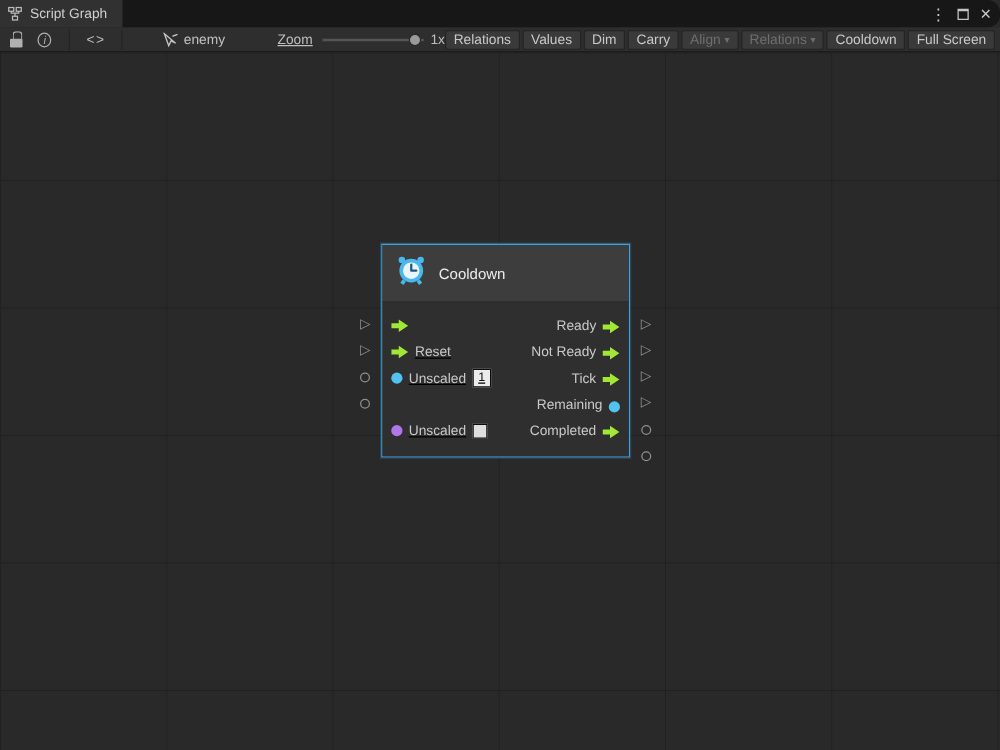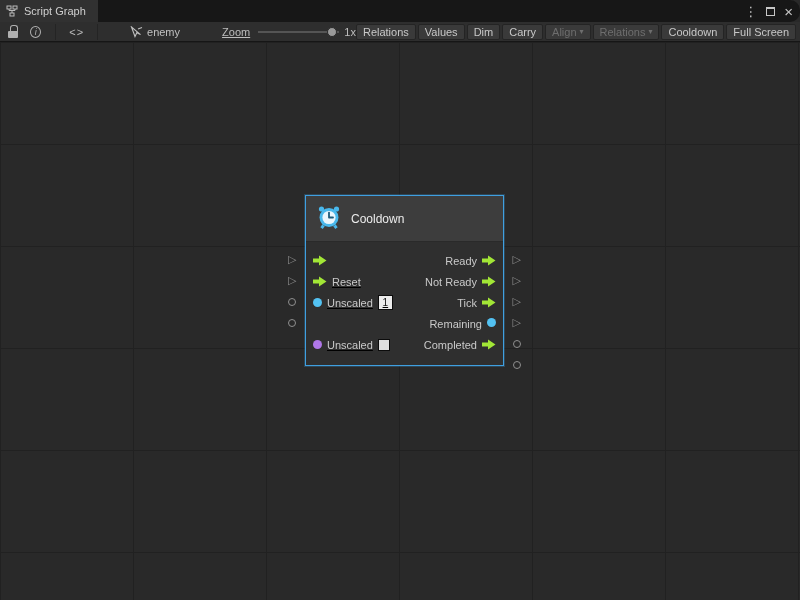--- a/index.html
+++ b/index.html
@@ -54,21 +54,21 @@
 
   
   .node { position:absolute; left:305px; top:153px; width:199px;
     border:1px solid #3f9fe0; box-shadow:0 0 0 1px rgba(63,159,224,.25); }
   .node-header { height:46px; background:#3d3d3d; display:flex; align-items:center;
     gap:9px; padding:0 10px; border-bottom:1px solid #2a2a2a; }
   .node-title { color:#ececec; font-size:12px; }
   .node-body { background:#2f2f2f; padding:8px 0 10px; }
   .prow { height:21px; display:flex; align-items:center; padding:0 7px; }
   .pleft { display:flex; align-items:center; gap:5px;text-decoration:underline; }
-  .pright { margin-left:auto; display:flex; align-items:flex-start; gap:5px; }
+  .pright { margin-left:auto; display:flex; align-items:flex-end; gap:5px; }
   .plabel { font-size:11px; color:#c9c9c9; }
   .dot { width:9px; height:9px; border-radius:50%; }
   .dot.blue { background:#53c2f2; }
   .dot.purple { background:#b077e8; }
   .flow-arrow { display:flex; align-items:center; }
   .mini-field { min-width:15px; height:15px; padding:0 2px; background:#ececec;
     border:1px solid #0c0c0c; color:#111; font-size:10px; display:flex;
     align-items:center; justify-content:center; }
   .checkbox { width:12px; height:12px; background:#dedede; border:1px solid #0c0c0c; }
 

